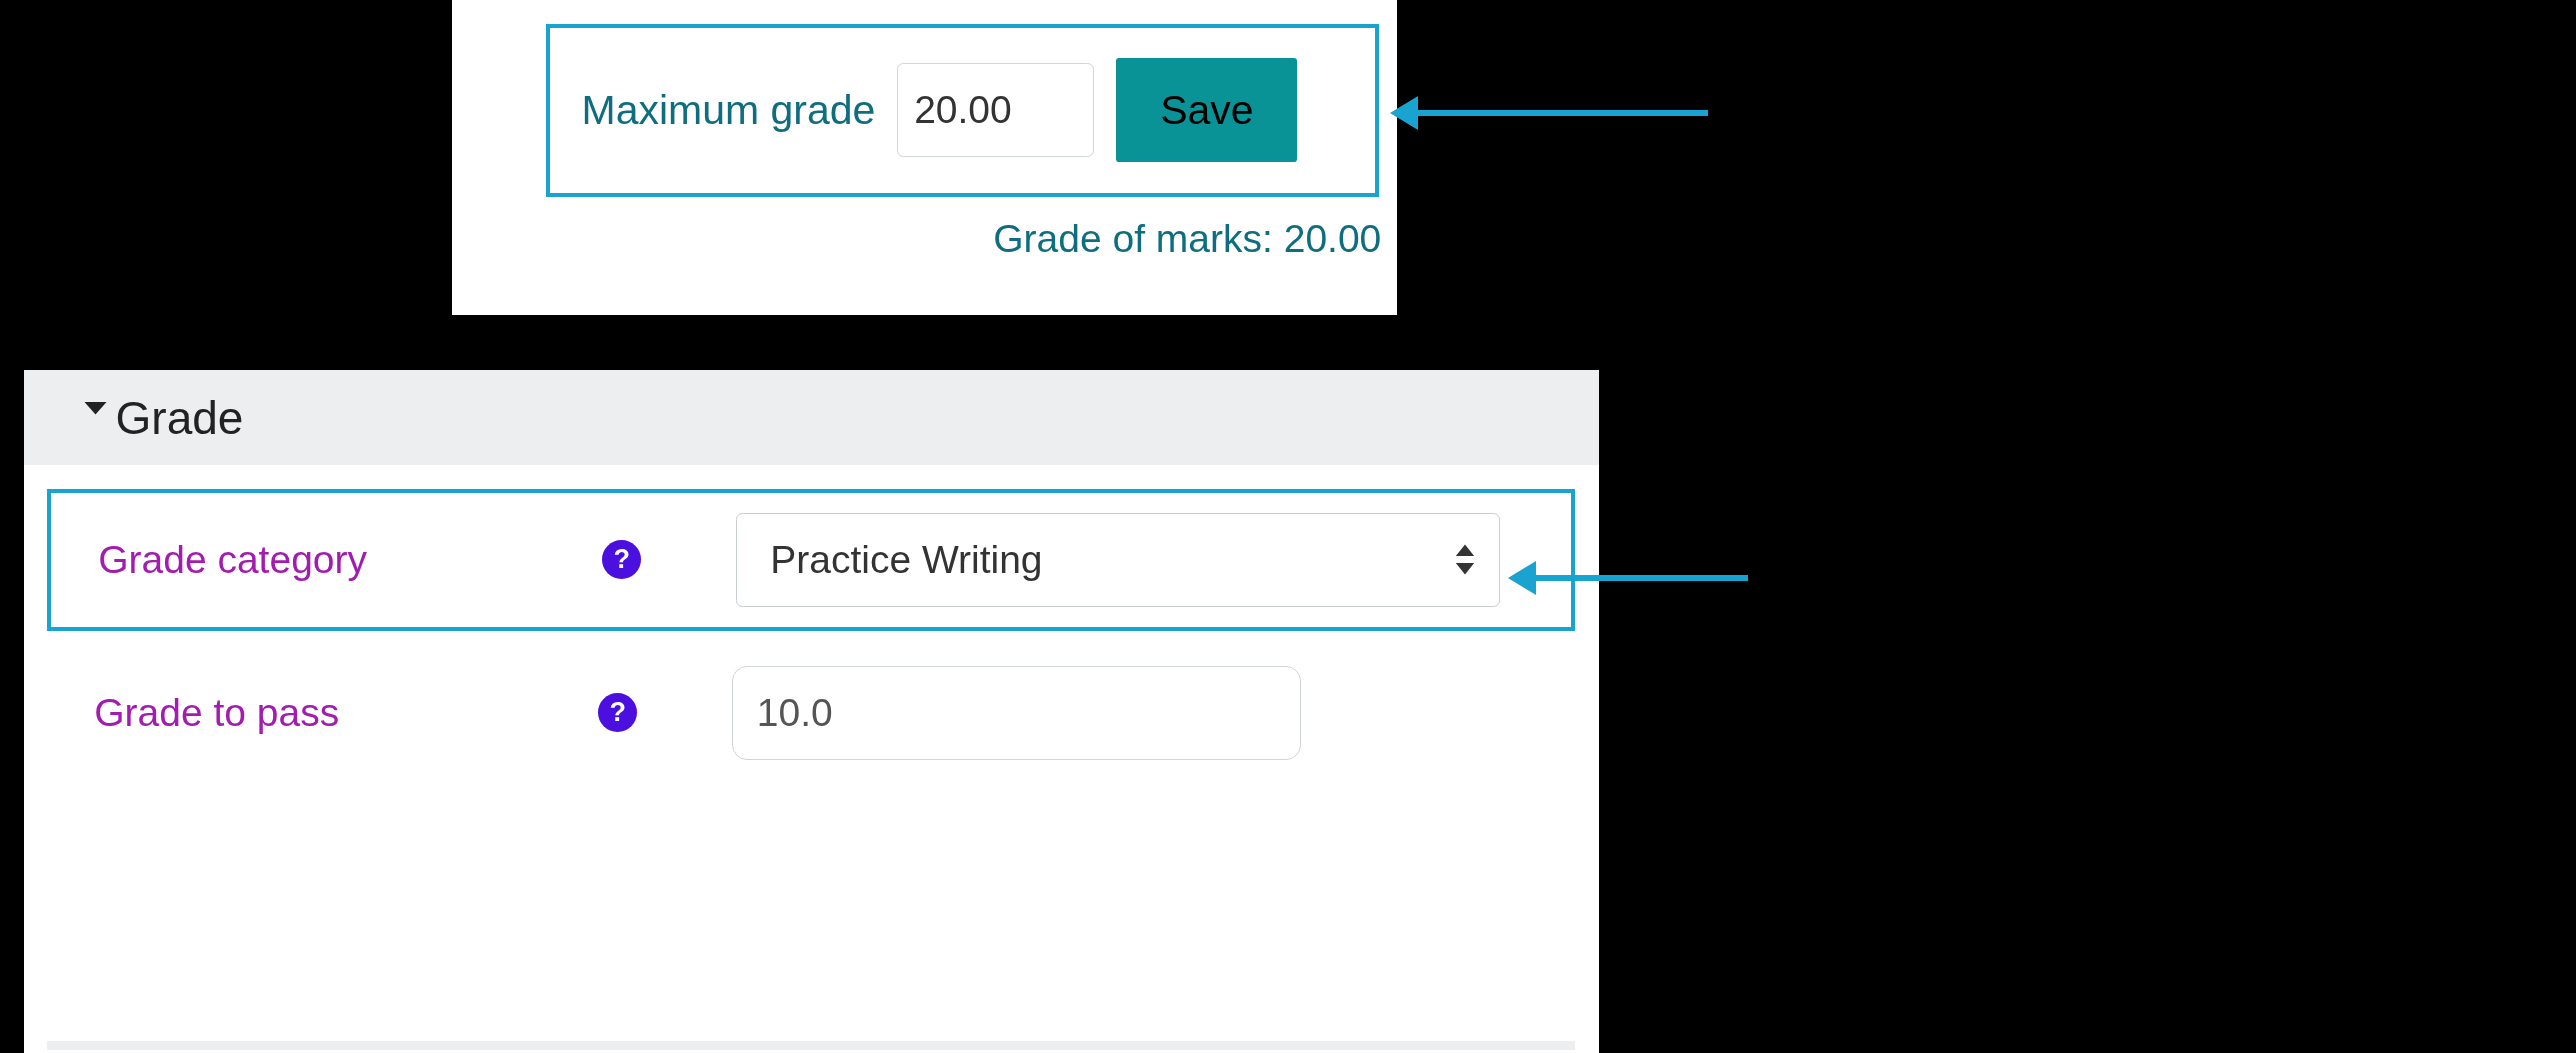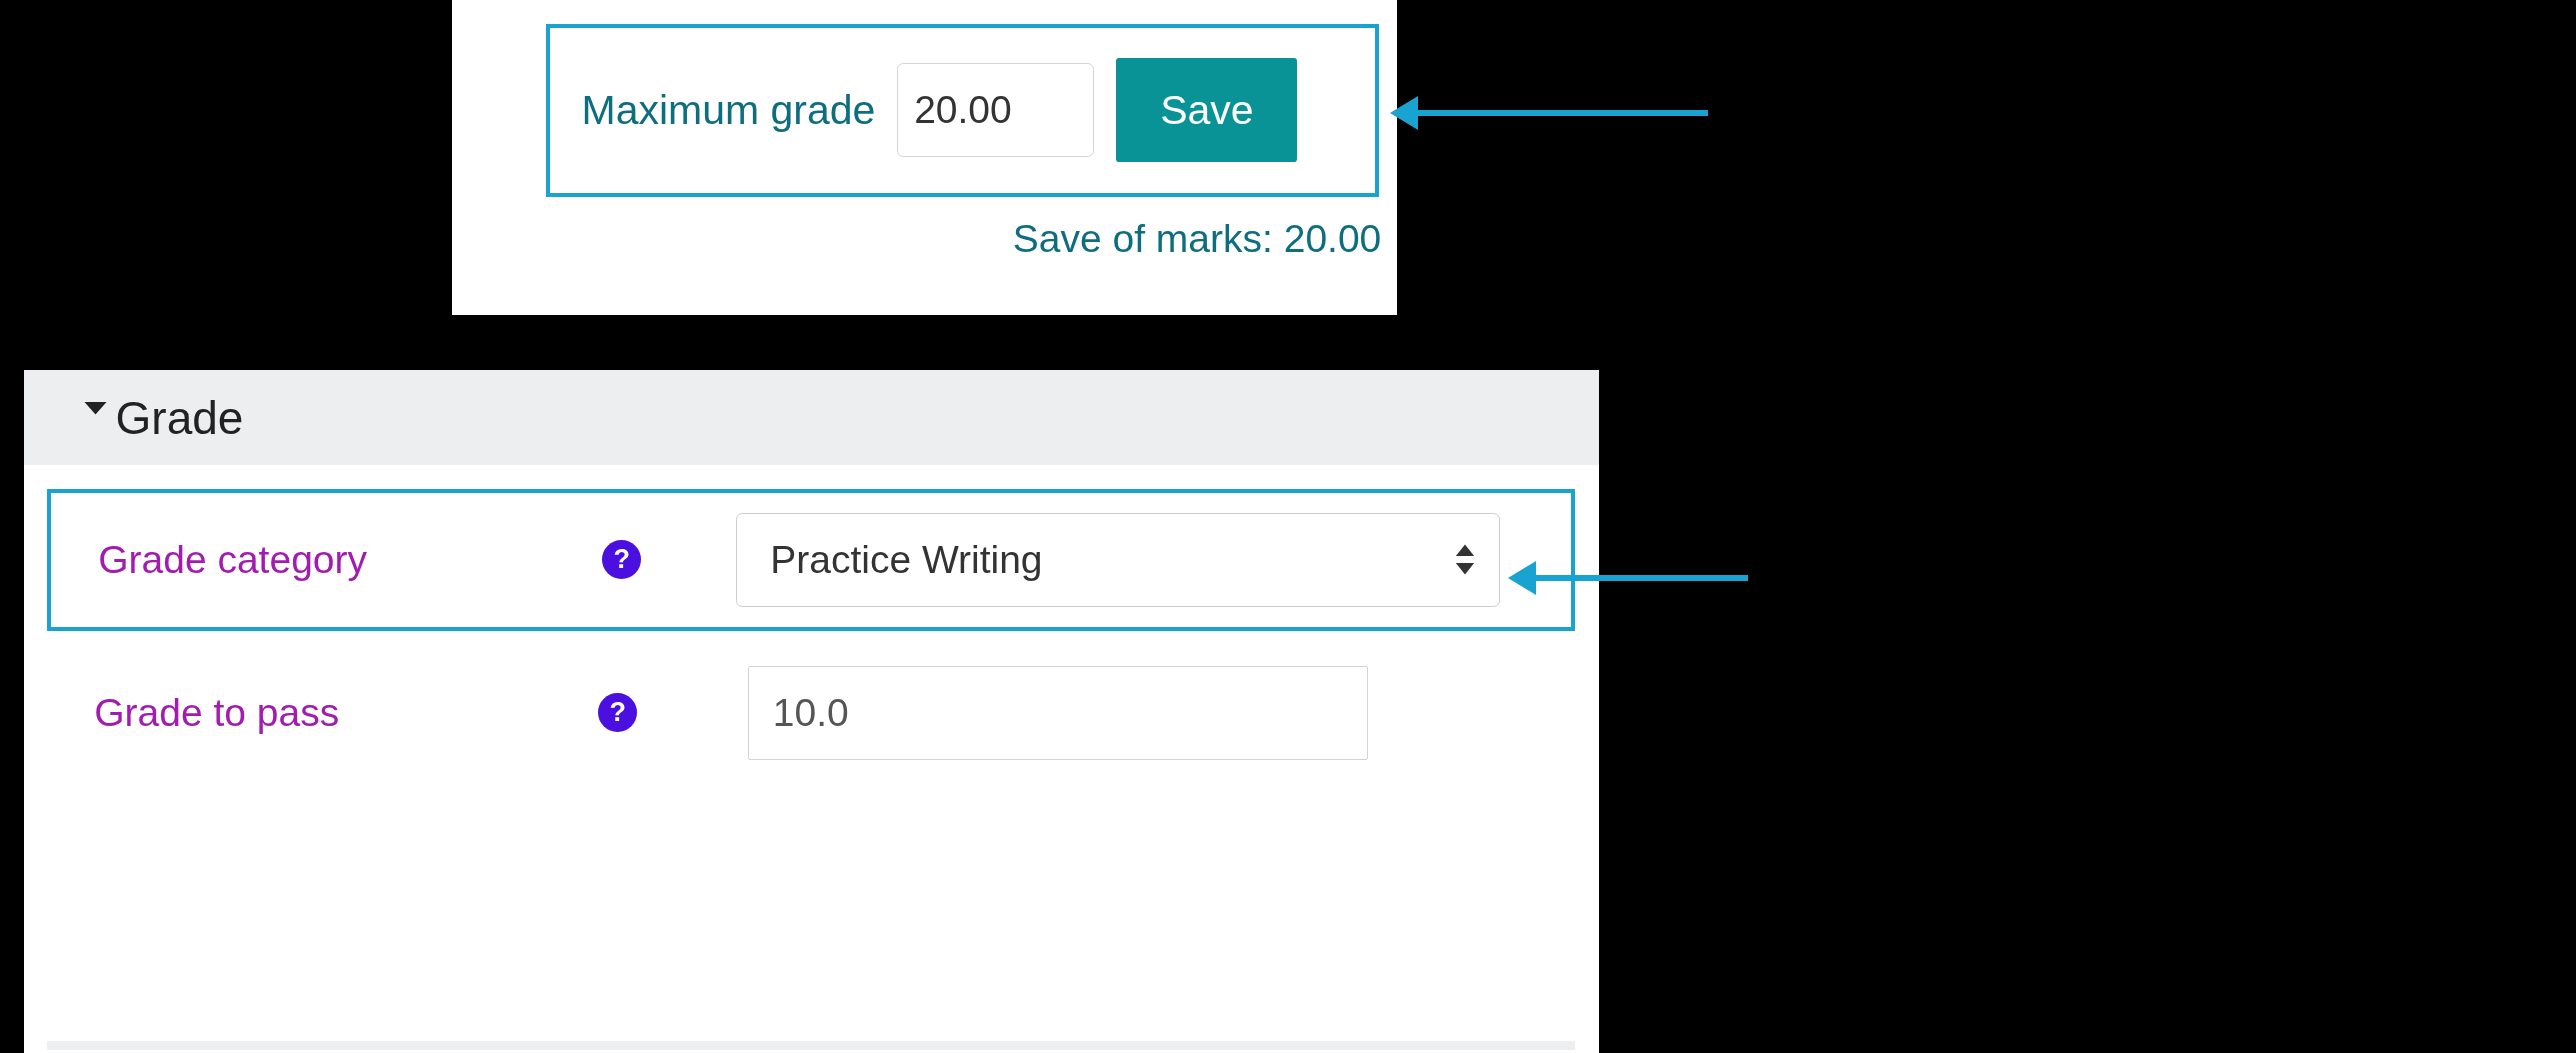--- a/index.html
+++ b/index.html
@@ -56,21 +56,21 @@
     border: 1.6px solid #d0d5d8;
     border-radius: 6.3px;
     color: #333;
     text-align: left;
     font-family: inherit;
   }
   .save-btn {
     height: 104px;
     width: 181px;
     background: #0a9396;
-    color: #ffffff;
+    color: #000000;
     font-size: 41px;
     border: none;
     border-radius: 3.1px;
     cursor: pointer;
     font-family: inherit;
   }
   .total-marks {
     position: absolute;
     right: 15.7px;
     top: 217px;
@@ -162,28 +162,27 @@
     padding: 0 20.5px 0 33px;
     cursor: pointer;
   }
   .selectish .caret { display:inline-flex; width:28px; }
   .selectish .caret svg { width:28px; height:39px; }
   .sel-cat { width: 764px; gap: 34px; }
   .sel-attempts { width: 283px; }
 
   .txt-input {
     height: 94px;
-    width: 620px;
+    width: 569px;
     font-size: 39px;
     padding: 4.7px 23.6px;
     border: 1.6px solid #d0d5d8;
-    border-radius: 2px;
+    border-radius: 15px;
     color: #555;
     font-family: inherit;
-    margin-left: 16px;
   }
 
   .hr-bottom {
     position:absolute;
     left:23.6px; right:23.6px; bottom:4.7px;
     height:9.4px; background:#eceeef;
   }
 
   
   .arrow {
@@ -211,21 +210,21 @@
 
   <div class="popover">
     <div class="popover-inner">
       <div class="pop-row">
         <span class="max-grade-label">Maximum grade</span>
         <input class="max-grade-input" value="20.00" style="">
         <button class="save-btn">Save</button>
       </div>
     </div>
     <div class="total-marks">
-      <span>Save of marks: </span><span class="total-marks-val">20.00</span>
+      <span>Grade of marks: </span><span class="total-marks-val">20.00</span>
     </div>
   </div>
 
   <div class="settings">
     <div class="section-header">
       <span class="chev-icon">
         <svg viewBox="0 0 24 24">
             <path d="M4 8 L12 17 L20 8 Z" fill="#222"></path>
           </svg>
       </span>

